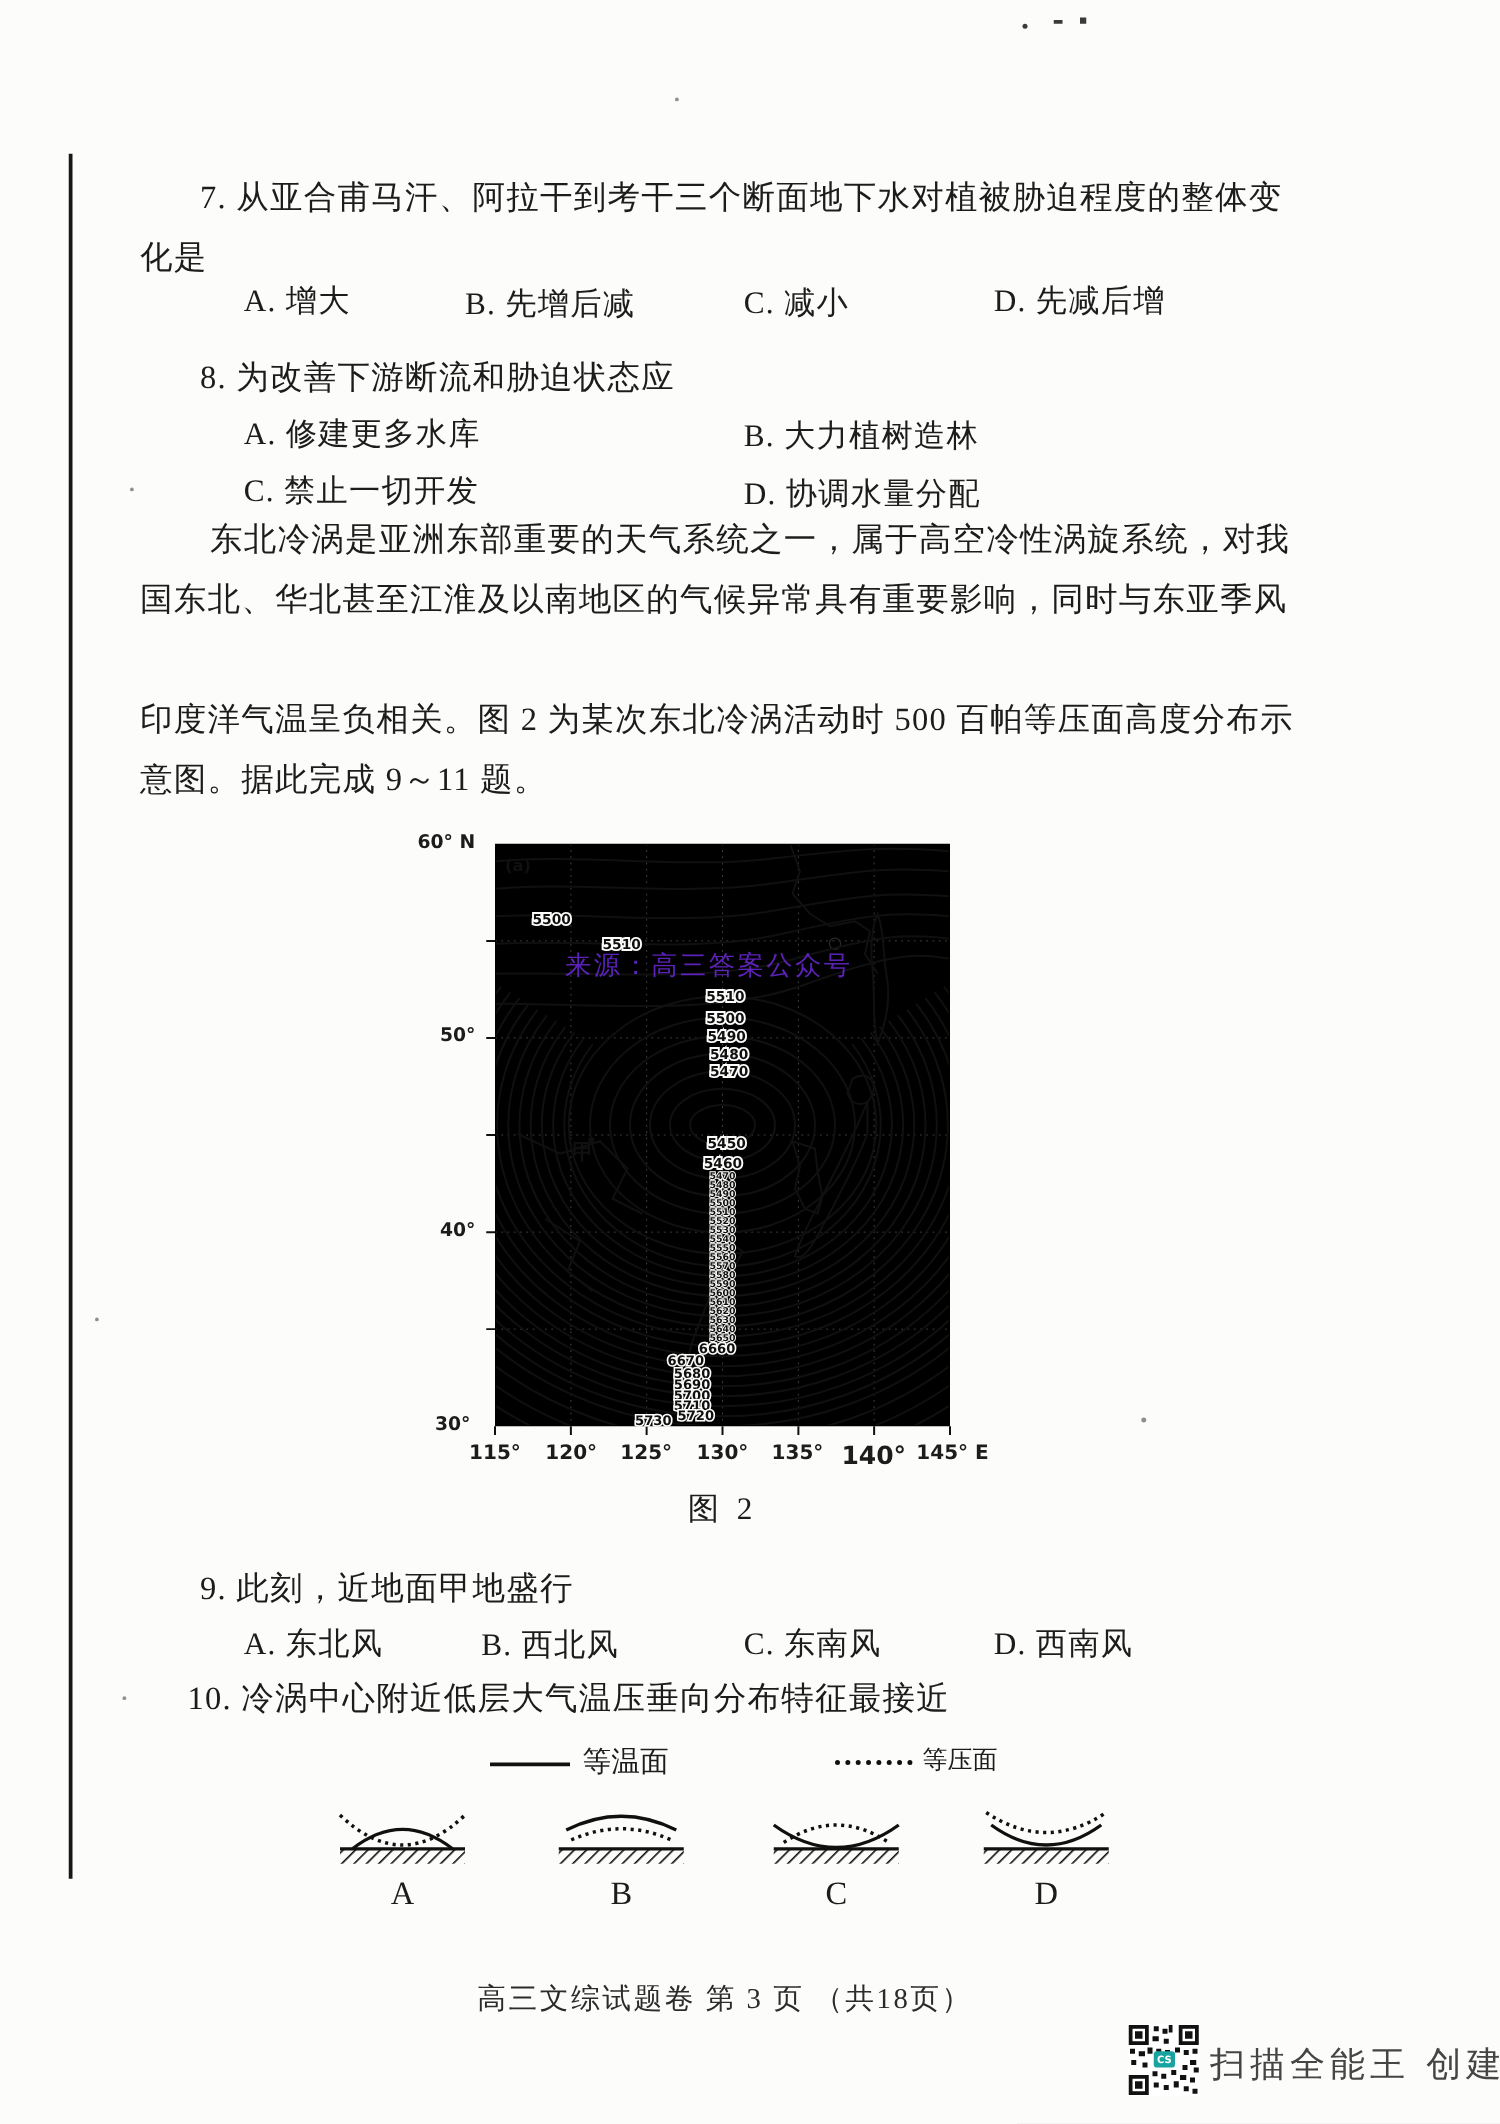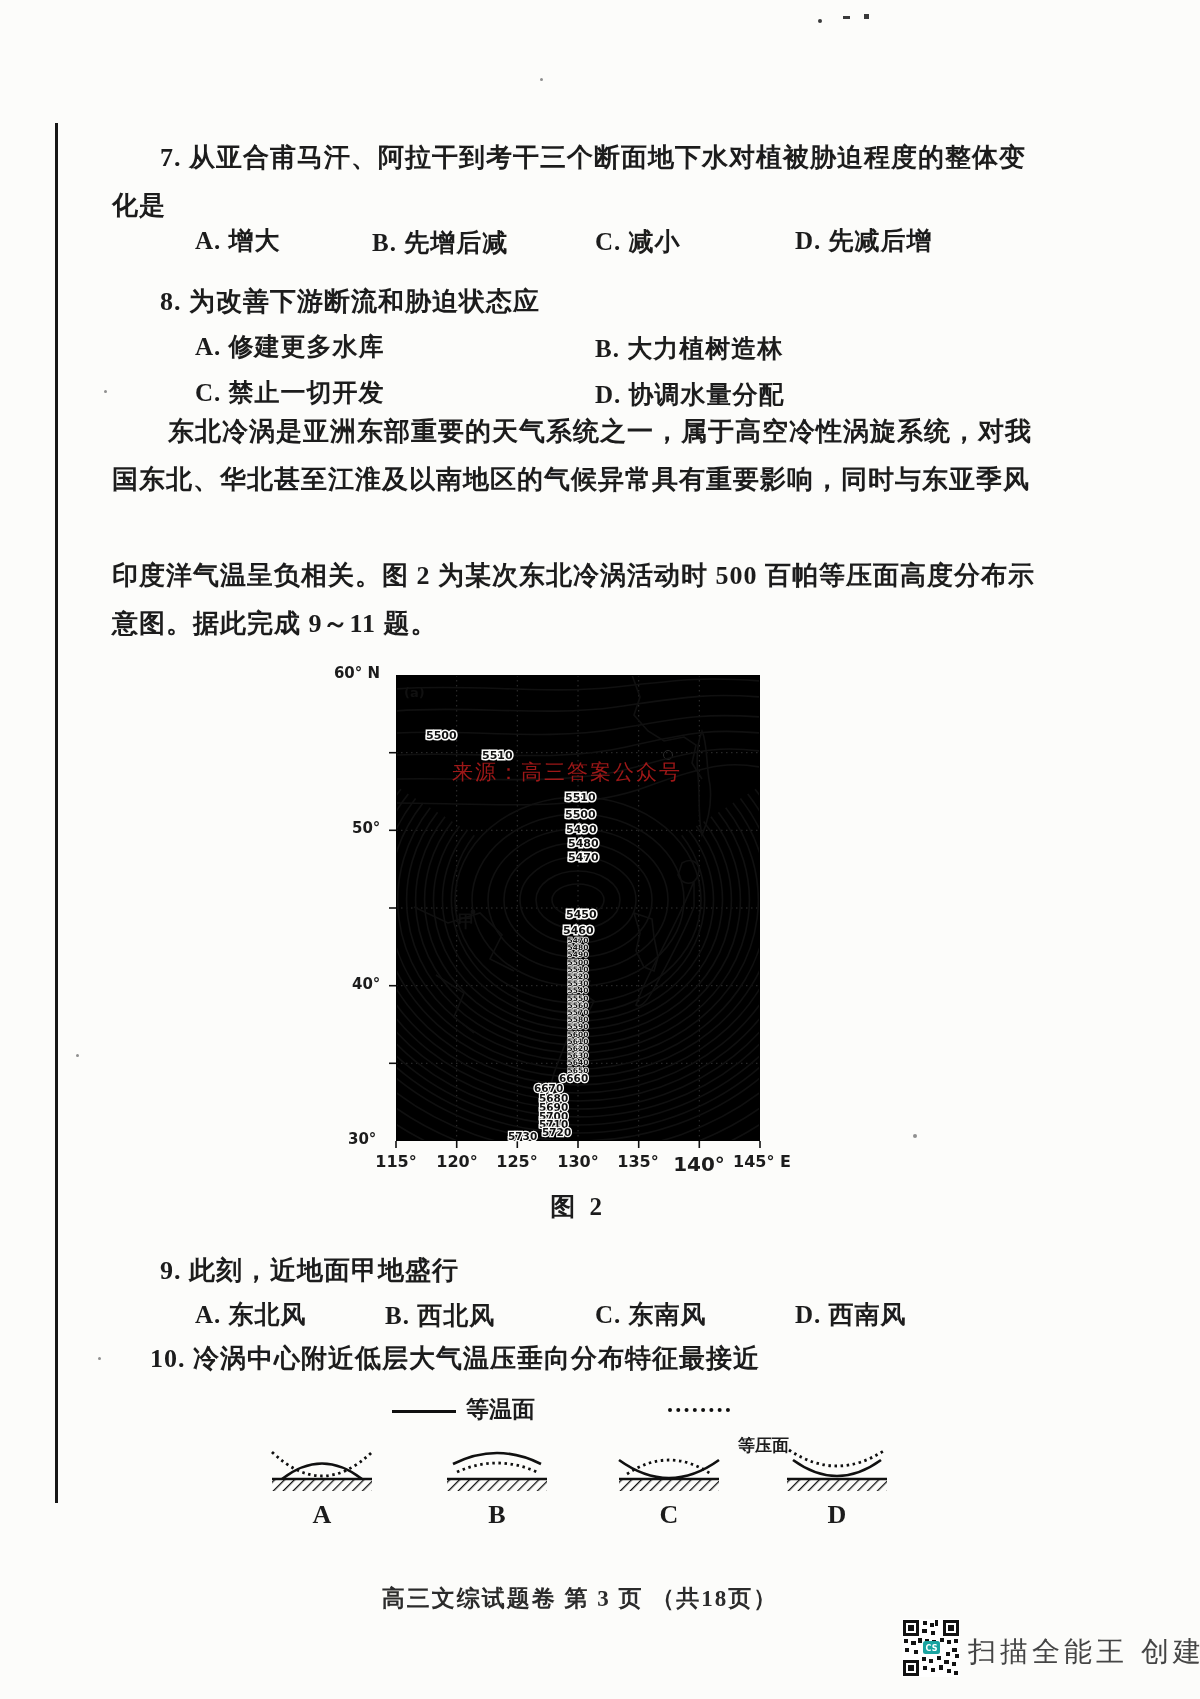--- a/index.html
+++ b/index.html
@@ -1,18 +1,18 @@
 <!DOCTYPE html>
 <html><head>
 <meta charset="utf-8">
 <style>
   html,body{margin:0;padding:0;background:#e8e8e6;}
   .page{position:relative;width:1200px;height:1699px;margin:0 auto;background:#fcfcfa;
         font-family:"Liberation Serif","DejaVu Serif",serif;color:#1c1c1c;overflow:hidden;}
-  .t{position:absolute;white-space:nowrap;font-weight:700;}
+  .t{position:absolute;white-space:nowrap;font-weight:400;}
   .stem{font-size:26px;letter-spacing:1px;}
   .opt{font-size:25px;letter-spacing:1px;}
   .para{font-size:26px;letter-spacing:1px;}
   .axis{font-family:"DejaVu Sans","Liberation Sans",sans-serif;font-weight:600;}
   .center{text-align:center;}
   .borderline{position:absolute;background:#171717;}
   .speck{position:absolute;background:#8f8f8f;border-radius:50%;}
   .mark{position:absolute;background:#3a3a3a;}
   
   #mapsvg path, #mapsvg ellipse{fill:none;stroke:#101010;stroke-width:1.6;}
@@ -20,21 +20,21 @@
   #mapsvg .band{stroke-width:1.8;}
   #mapsvg .coast{stroke:#2a2a2a;stroke-width:1;}
   #mapsvg .grid{stroke:#6a6a6a;stroke-width:0.8;stroke-dasharray:1.5 3.5;opacity:.6;}
   #mapsvg .tick{stroke:#101010;stroke-width:1.6;}
   #mapsvg text{fill:#101010;font-family:"DejaVu Sans","Liberation Sans",sans-serif;}
   #mapsvg .cl{font-size:11px;font-weight:700;paint-order:stroke;stroke:#fdfdfb;stroke-width:3px;}
   #mapsvg .cl2{font-size:10.5px;font-weight:700;paint-order:stroke;stroke:#fdfdfb;stroke-width:2.5px;}
   #mapsvg .sq{font-size:7.5px;font-weight:700;text-anchor:middle;paint-order:stroke;stroke:#fdfdfb;stroke-width:1.5px;}
   #mapsvg .place{font-size:17px;font-weight:700;font-family:"Liberation Serif",serif;}
   #mapsvg .panel{font-size:13px;font-weight:600;}
-  .wm{position:absolute;font-size:21px;letter-spacing:2px;color:#b91c1c;opacity:.85;font-weight:400;}
+  .wm{position:absolute;font-size:21px;letter-spacing:2px;color:#6d28d9;opacity:.85;font-weight:400;}
   
   .mini path{fill:none;stroke:#101010;}
   .mini .solid{stroke-width:2.6;}
   .mini .dot{stroke-width:2.8;stroke-dasharray:2.5 3.6;}
   .mini .gnd{stroke-width:2.6;}
   .legline{position:absolute;height:3px;background:#101010;}
   .legdots{position:absolute;height:0;border-top:4px dotted #101010;}
   .qr{position:absolute;}
 </style>
 </head>
@@ -230,21 +230,21 @@
   <div class="t opt" style="left:195px;top:1298px;">A. 东北风</div>
   <div class="t opt" style="left:385px;top:1299px;">B. 西北风</div>
   <div class="t opt" style="left:595px;top:1298px;">C. 东南风</div>
   <div class="t opt" style="left:795px;top:1298px;">D. 西南风</div>
 
   <div class="t stem" style="left:150px;top:1341px;">10. 冷涡中心附近低层大气温压垂向分布特征最接近</div>
 
   <div class="legline" style="left:392px;top:1410px;width:64px;"></div>
   <div class="t" style="left:466px;top:1394px;font-size:23px;">等温面</div>
   <div class="legdots" style="left:668px;top:1408px;width:62px;"></div>
-  <div class="t" style="left:738px;top:1394px;font-size:17px;margin-top:40px;">等压面</div>
+  <div class="t" style="left:738px;top:1394px;font-size:20px;">等压面</div>
 
   <svg class="mini" style="position:absolute;left:266px;top:1438px;" width="112" height="58" viewBox="0 0 112 58">
     <defs>
         <pattern id="hA" width="7" height="12" patternUnits="userSpaceOnUse" patternTransform="rotate(45)">
           <line x1="0" y1="0" x2="0" y2="12" stroke="#101010" stroke-width="2.6"></line>
         </pattern>
       </defs>
     <rect x="6" y="42" width="100" height="11" fill="url(#hA)"></rect>
     <path class="gnd" d="M6,41 L106,41"></path>
     <path class="solid" d="M16,41 Q56,10 96,41"></path>

